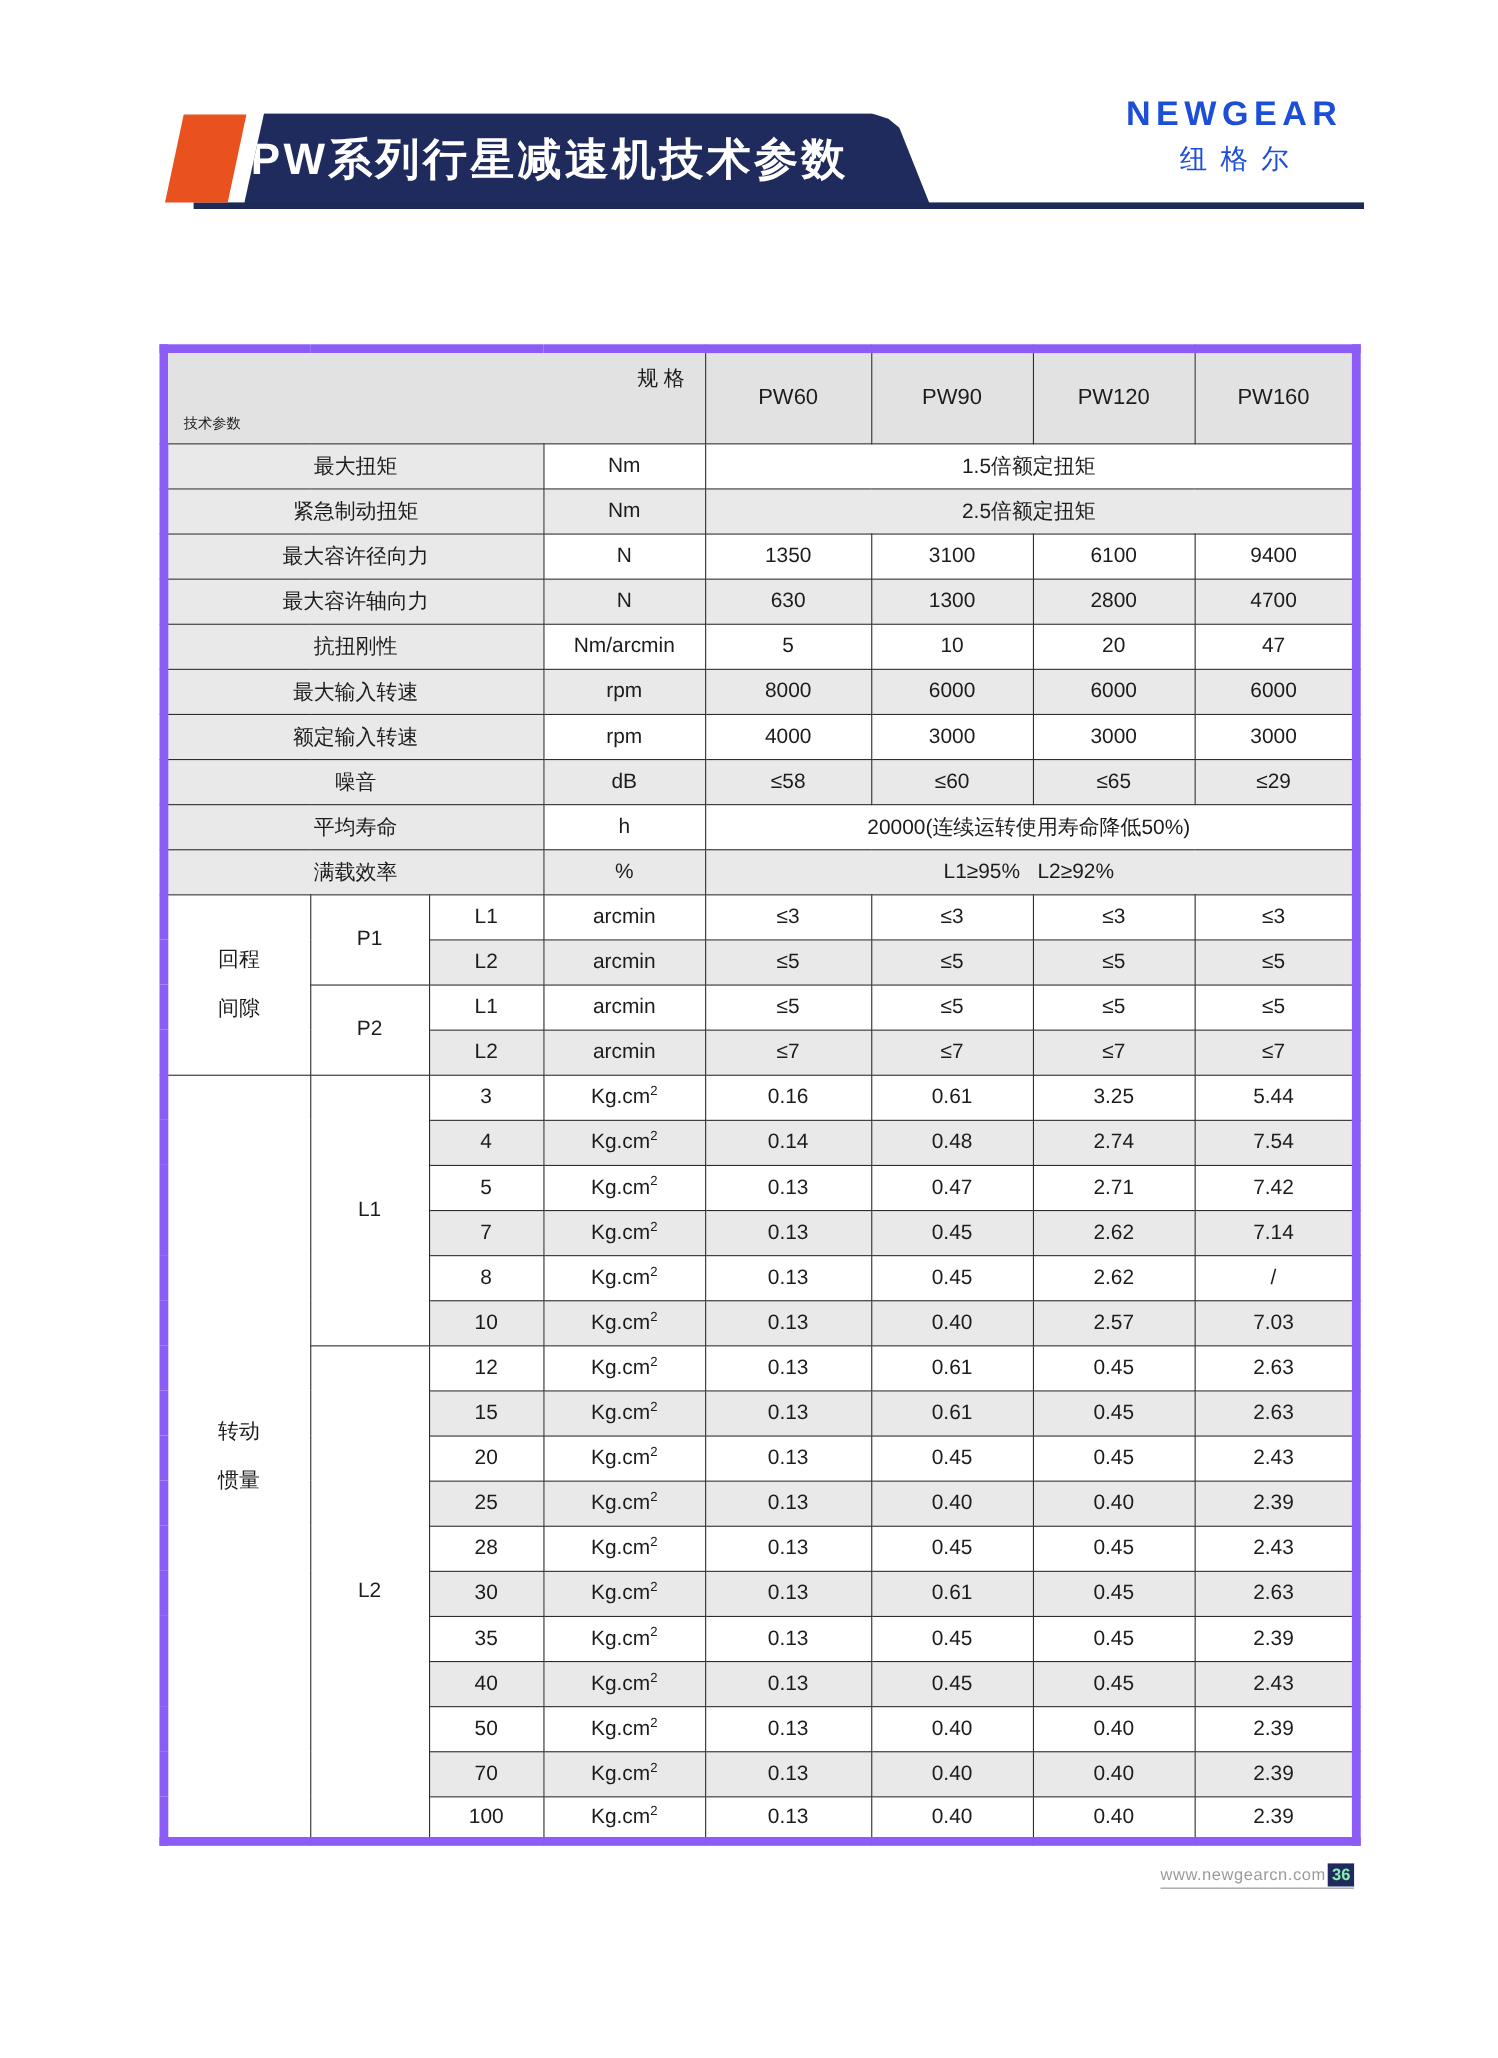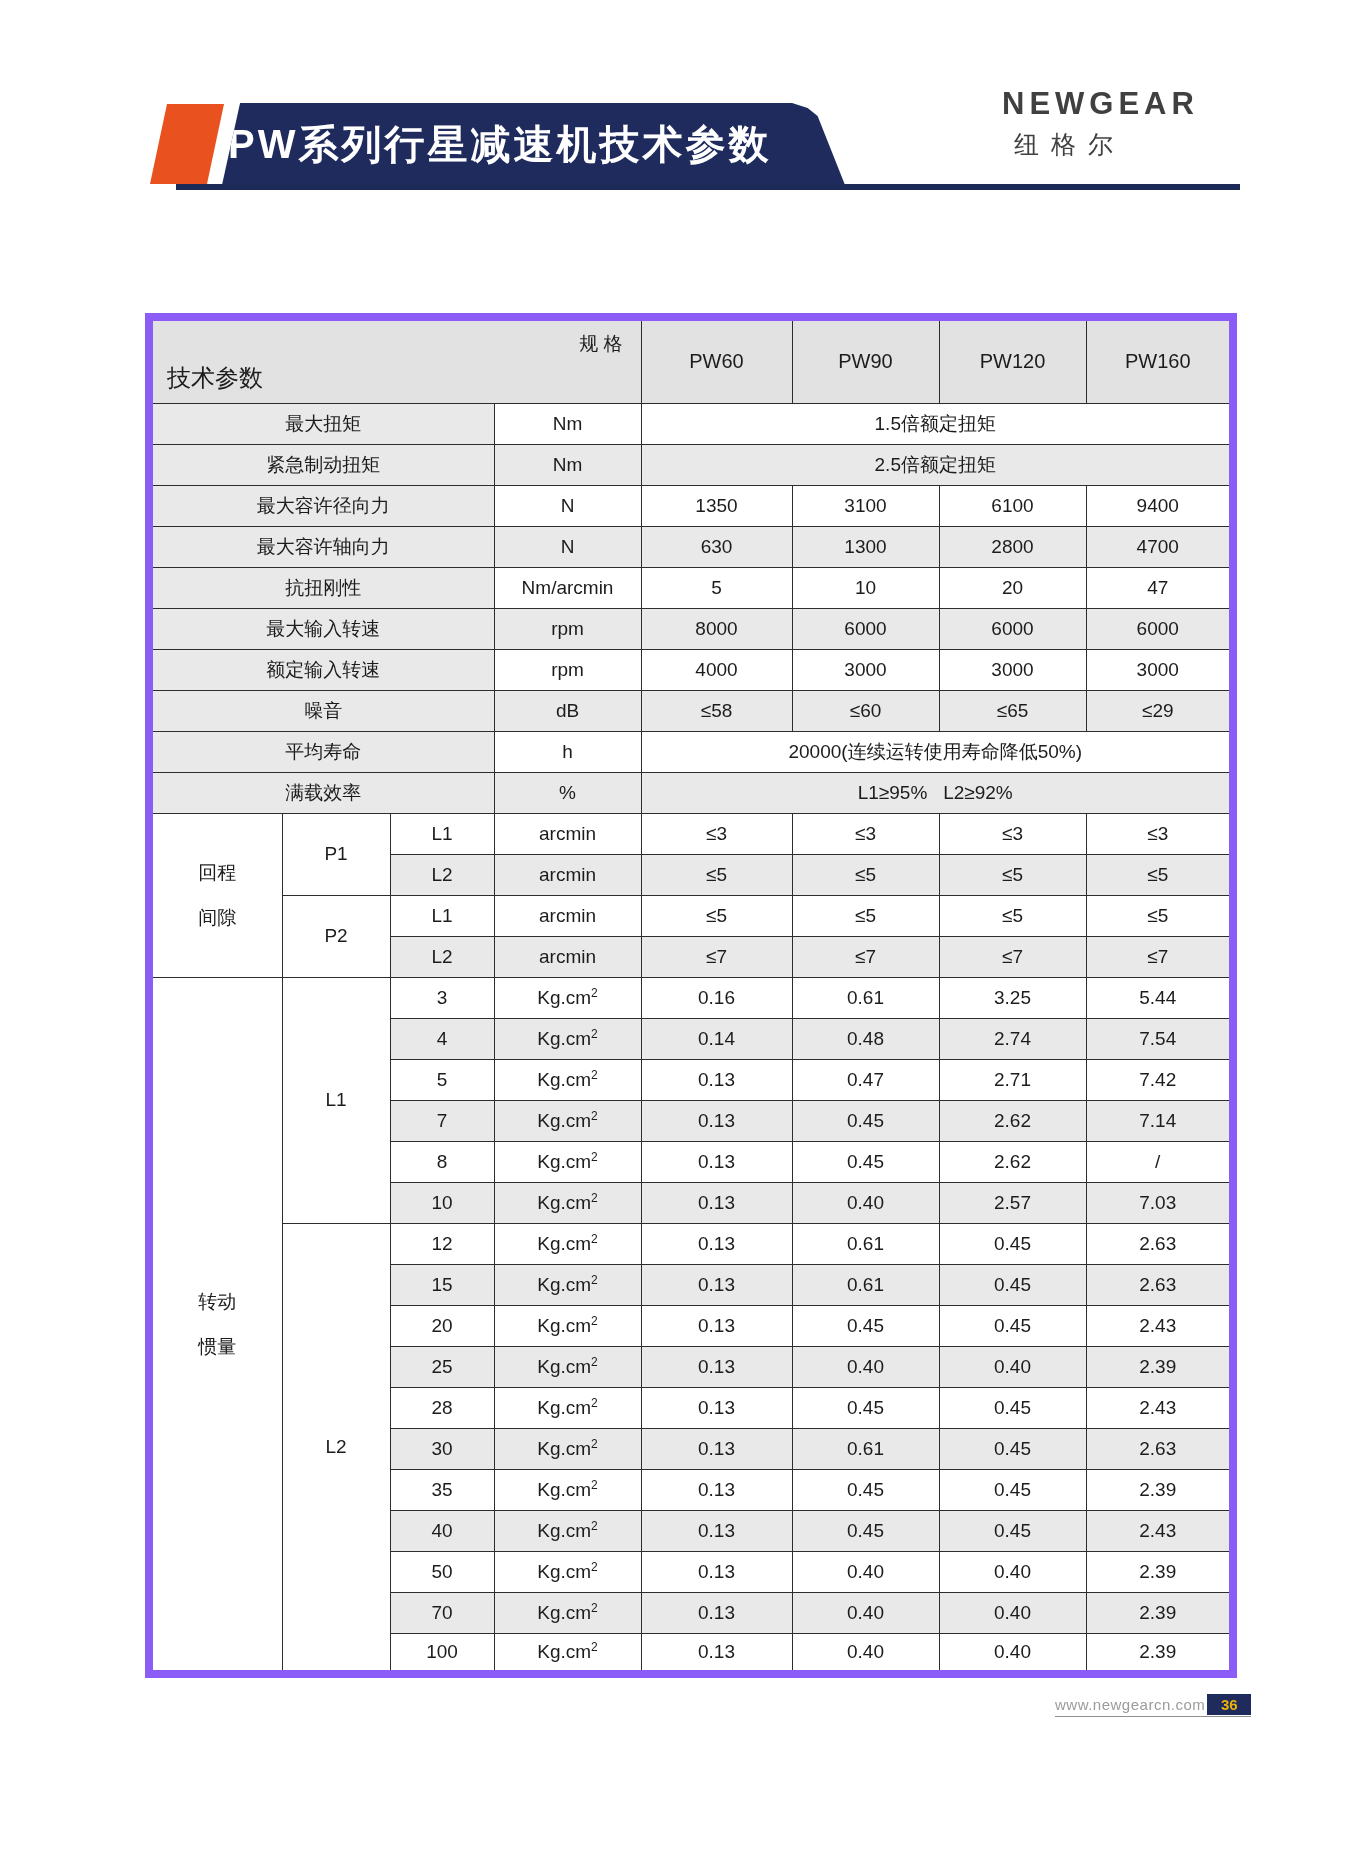--- a/index.html
+++ b/index.html
@@ -8,48 +8,48 @@
   .page { position:relative; width:1362px; height:1871px; background:#fff; overflow:hidden; }
 
   
   .banner-underline { position:absolute; left:176px; top:184px; width:1064px; height:6px; background:#1d2a58; }
   .orange-shape { position:absolute; left:150px; top:104px; width:57px; height:80px; background:#e9511e;
                   transform:skewX(-12deg); transform-origin:0 100%; }
   .banner { position:absolute; left:222px; top:103px; width:623px; height:82px; background:#1e2b5c;
             clip-path:polygon(2.9% 0, 91.5% 0, 94% 6%, 95.6% 16%, 100% 100%, 0 100%);
             display:flex; align-items:center; justify-content:flex-start; }
   .banner .title { color:#ffffff; font-size:40px; font-weight:600; letter-spacing:3px; padding-left:6px; }
-  .logo { position:absolute; left:1002px; top:86px; width:240px; color:#404040; }
+  .logo { position:absolute; left:1002px; top:86px; width:240px; text-align:center; color:#1d4ed8; }
   .logo .en { font-size:31px; font-weight:800; letter-spacing:5px; }
   .logo .cn { font-size:25px; font-weight:400; letter-spacing:12px; margin-top:6px; text-indent:12px; }
 
   
   table.spec { position:absolute; left:145px; top:313px; width:1084px; table-layout:fixed;
                border-collapse:collapse; border:8px solid #8b5cf6; }
   table.spec th, table.spec td { border:1.5px solid #2d2d2d; text-align:center; vertical-align:middle;
                font-size:19px; font-weight:400; background:#ffffff; overflow:hidden; }
   table.spec tr.head th { height:86px; background:#e2e2e2; font-size:20px; }
   table.spec tr.body td { height:41px; }
   td.gray, th.gray { background:#e9e9e9 !important; }
   td.labelcell { background:#e9e9e9 !important; }
   sup { font-size:12px; vertical-align:super; line-height:0; }
 
   th.diag { position:relative; background:#e2e2e2;
             background-image:linear-gradient(to bottom right, transparent 49.55%, #3a3a3a 49.55%, #3a3a3a 50.45%, transparent 50.45%); }
   th.diag .corner-top { position:absolute; top:10px; right:18px; font-size:19px; font-weight:400; }
-  th.diag .corner-bottom { position:absolute; bottom:9px; left:14px; font-size:24px; font-weight:400; }
+  th.diag .corner-bottom { position:absolute; bottom:9px; left:14px; font-size:13px; font-weight:400; }
 
   .grouplabel div { line-height:1; }
   .grouplabel div + div { margin-top:26px; }
 
   
   .footer { position:absolute; left:1055px; top:1694px; display:flex; align-items:flex-end;
             border-bottom:1.5px solid #8f8f8f; padding-bottom:1px; }
   .footer .url { font-size:15px; color:#9b9b9b; letter-spacing:0.5px; padding:0 2px 2px 0; }
-  .footer .badge { width:44px; height:21px; background:#1e2b5c; color:#eab308; font-size:15px; font-weight:700;
+  .footer .badge { width:24px; height:21px; background:#1e2b5c; color:#86efac; font-size:15px; font-weight:700;
                    display:flex; align-items:center; justify-content:center; }
 </style>
 </head>
 <body>
 
 <div class="page">
 
   <div class="banner-underline"></div>
   <div class="orange-shape"></div>
   <div class="banner">

